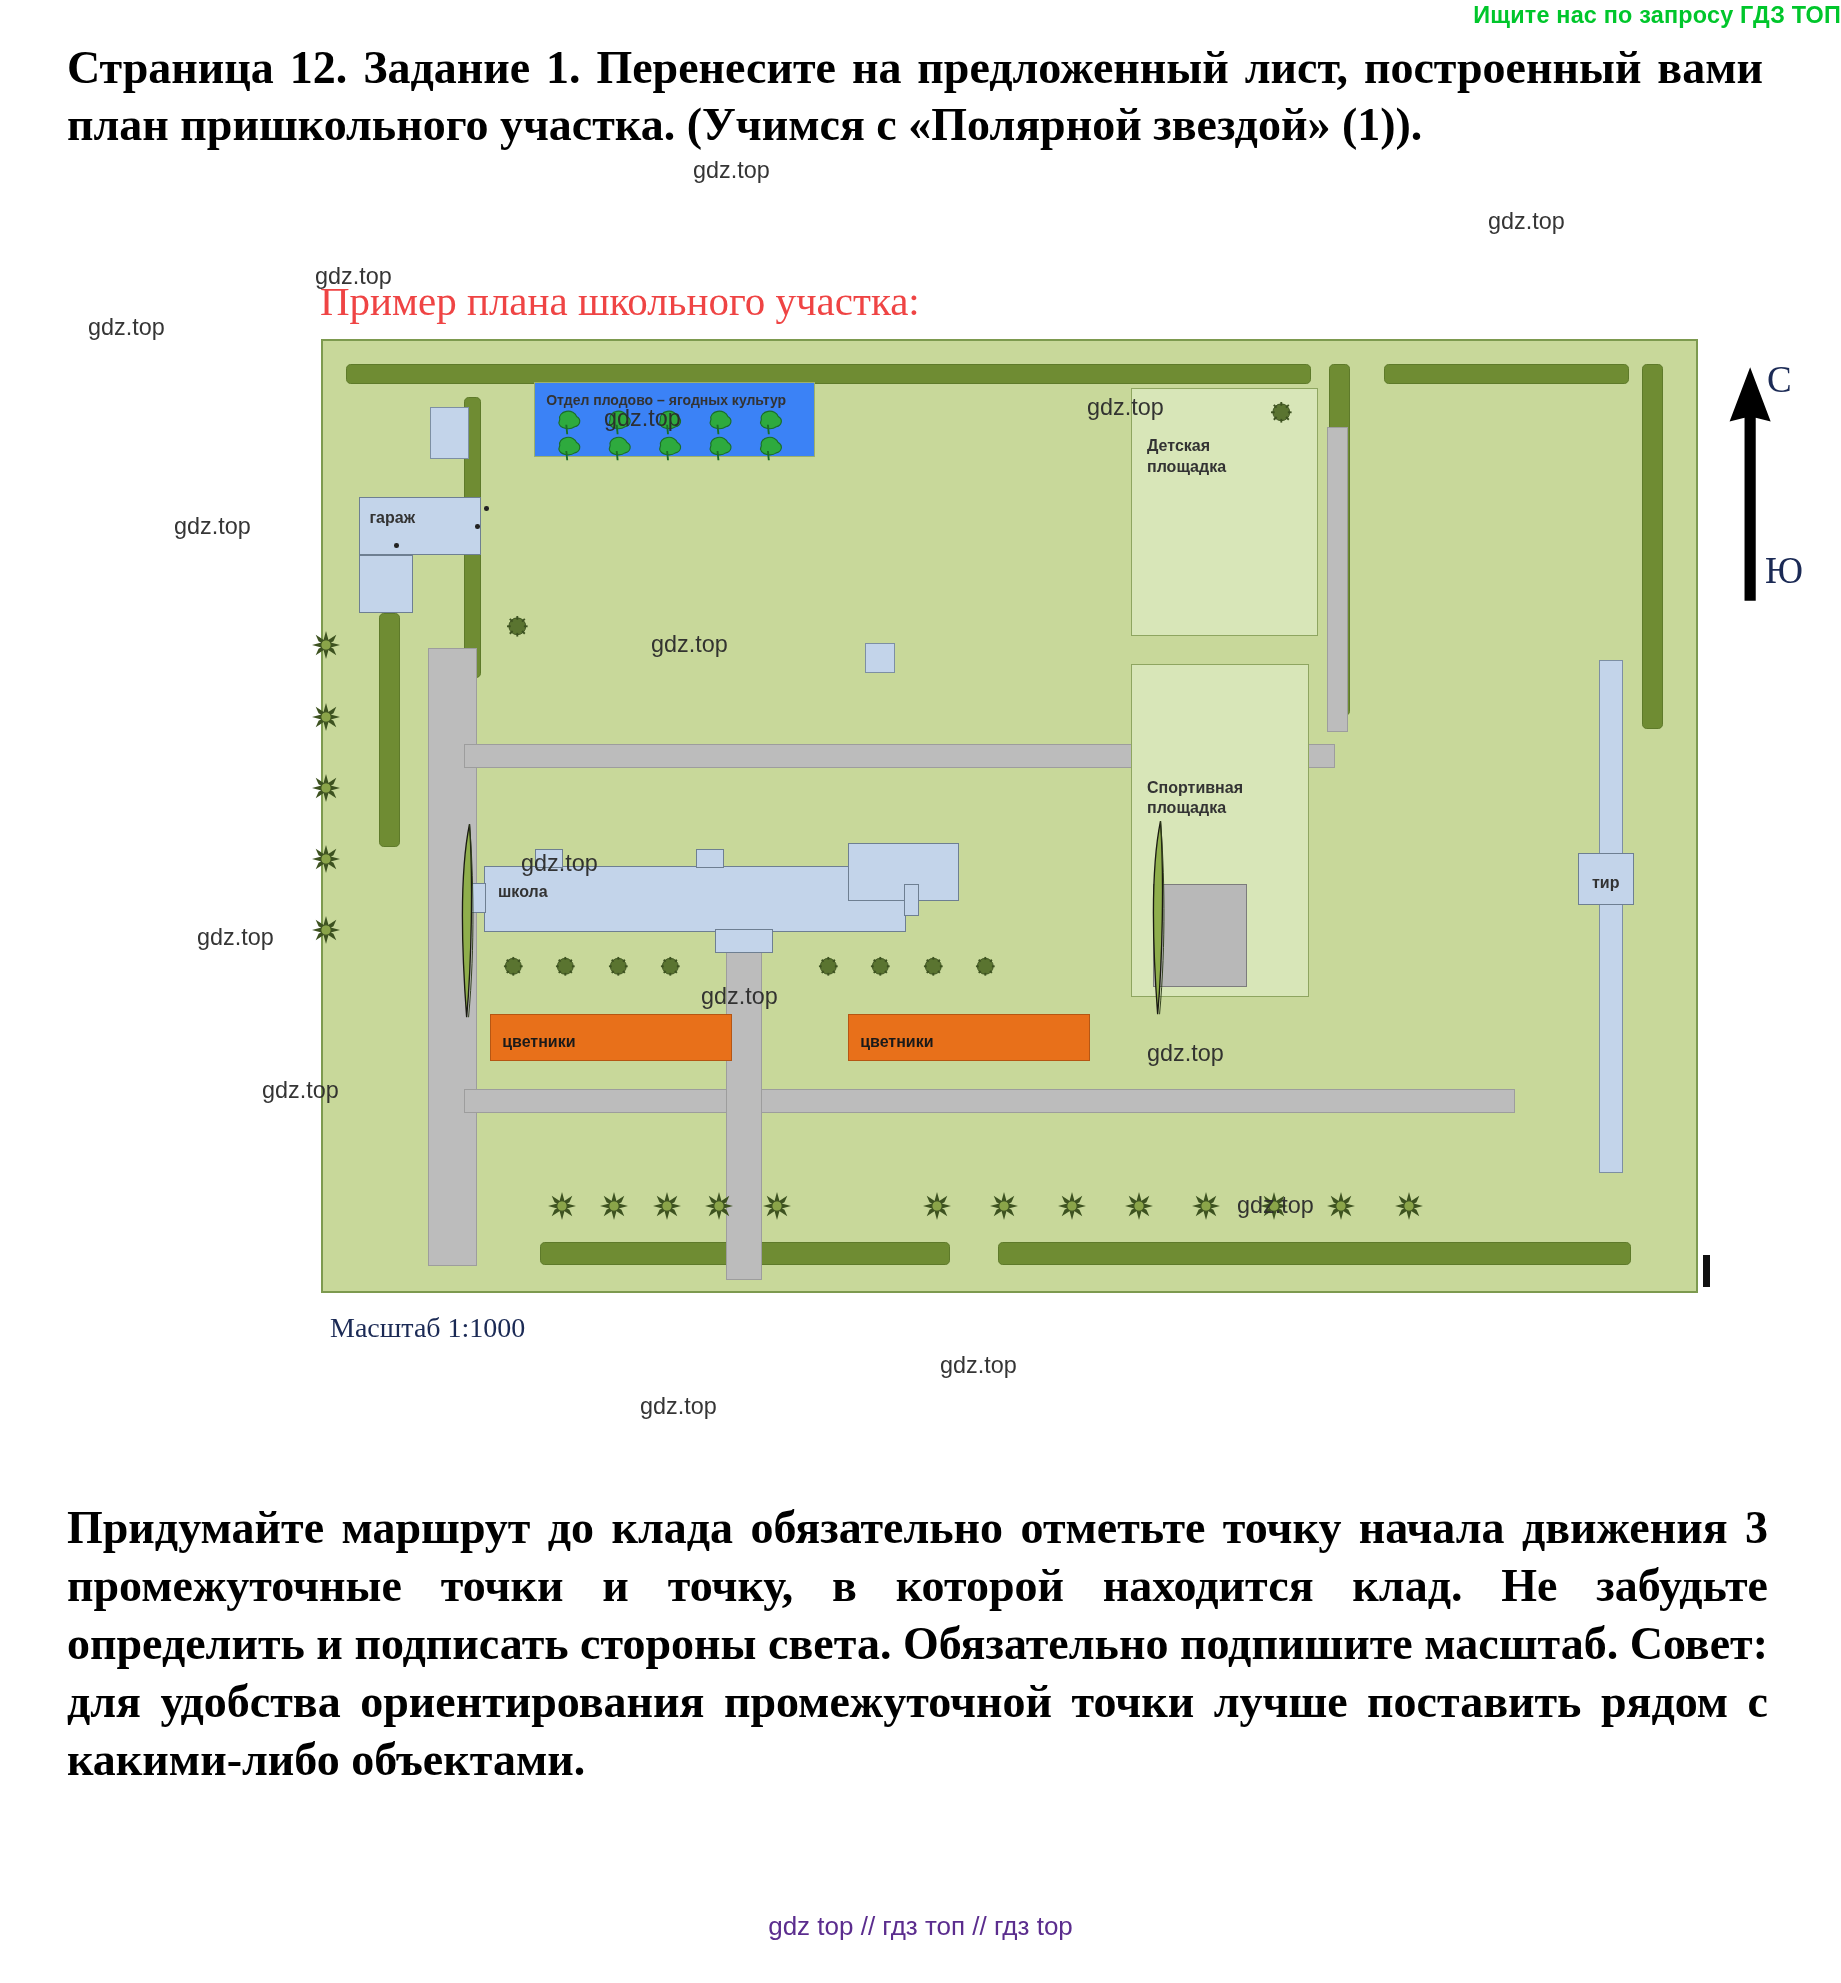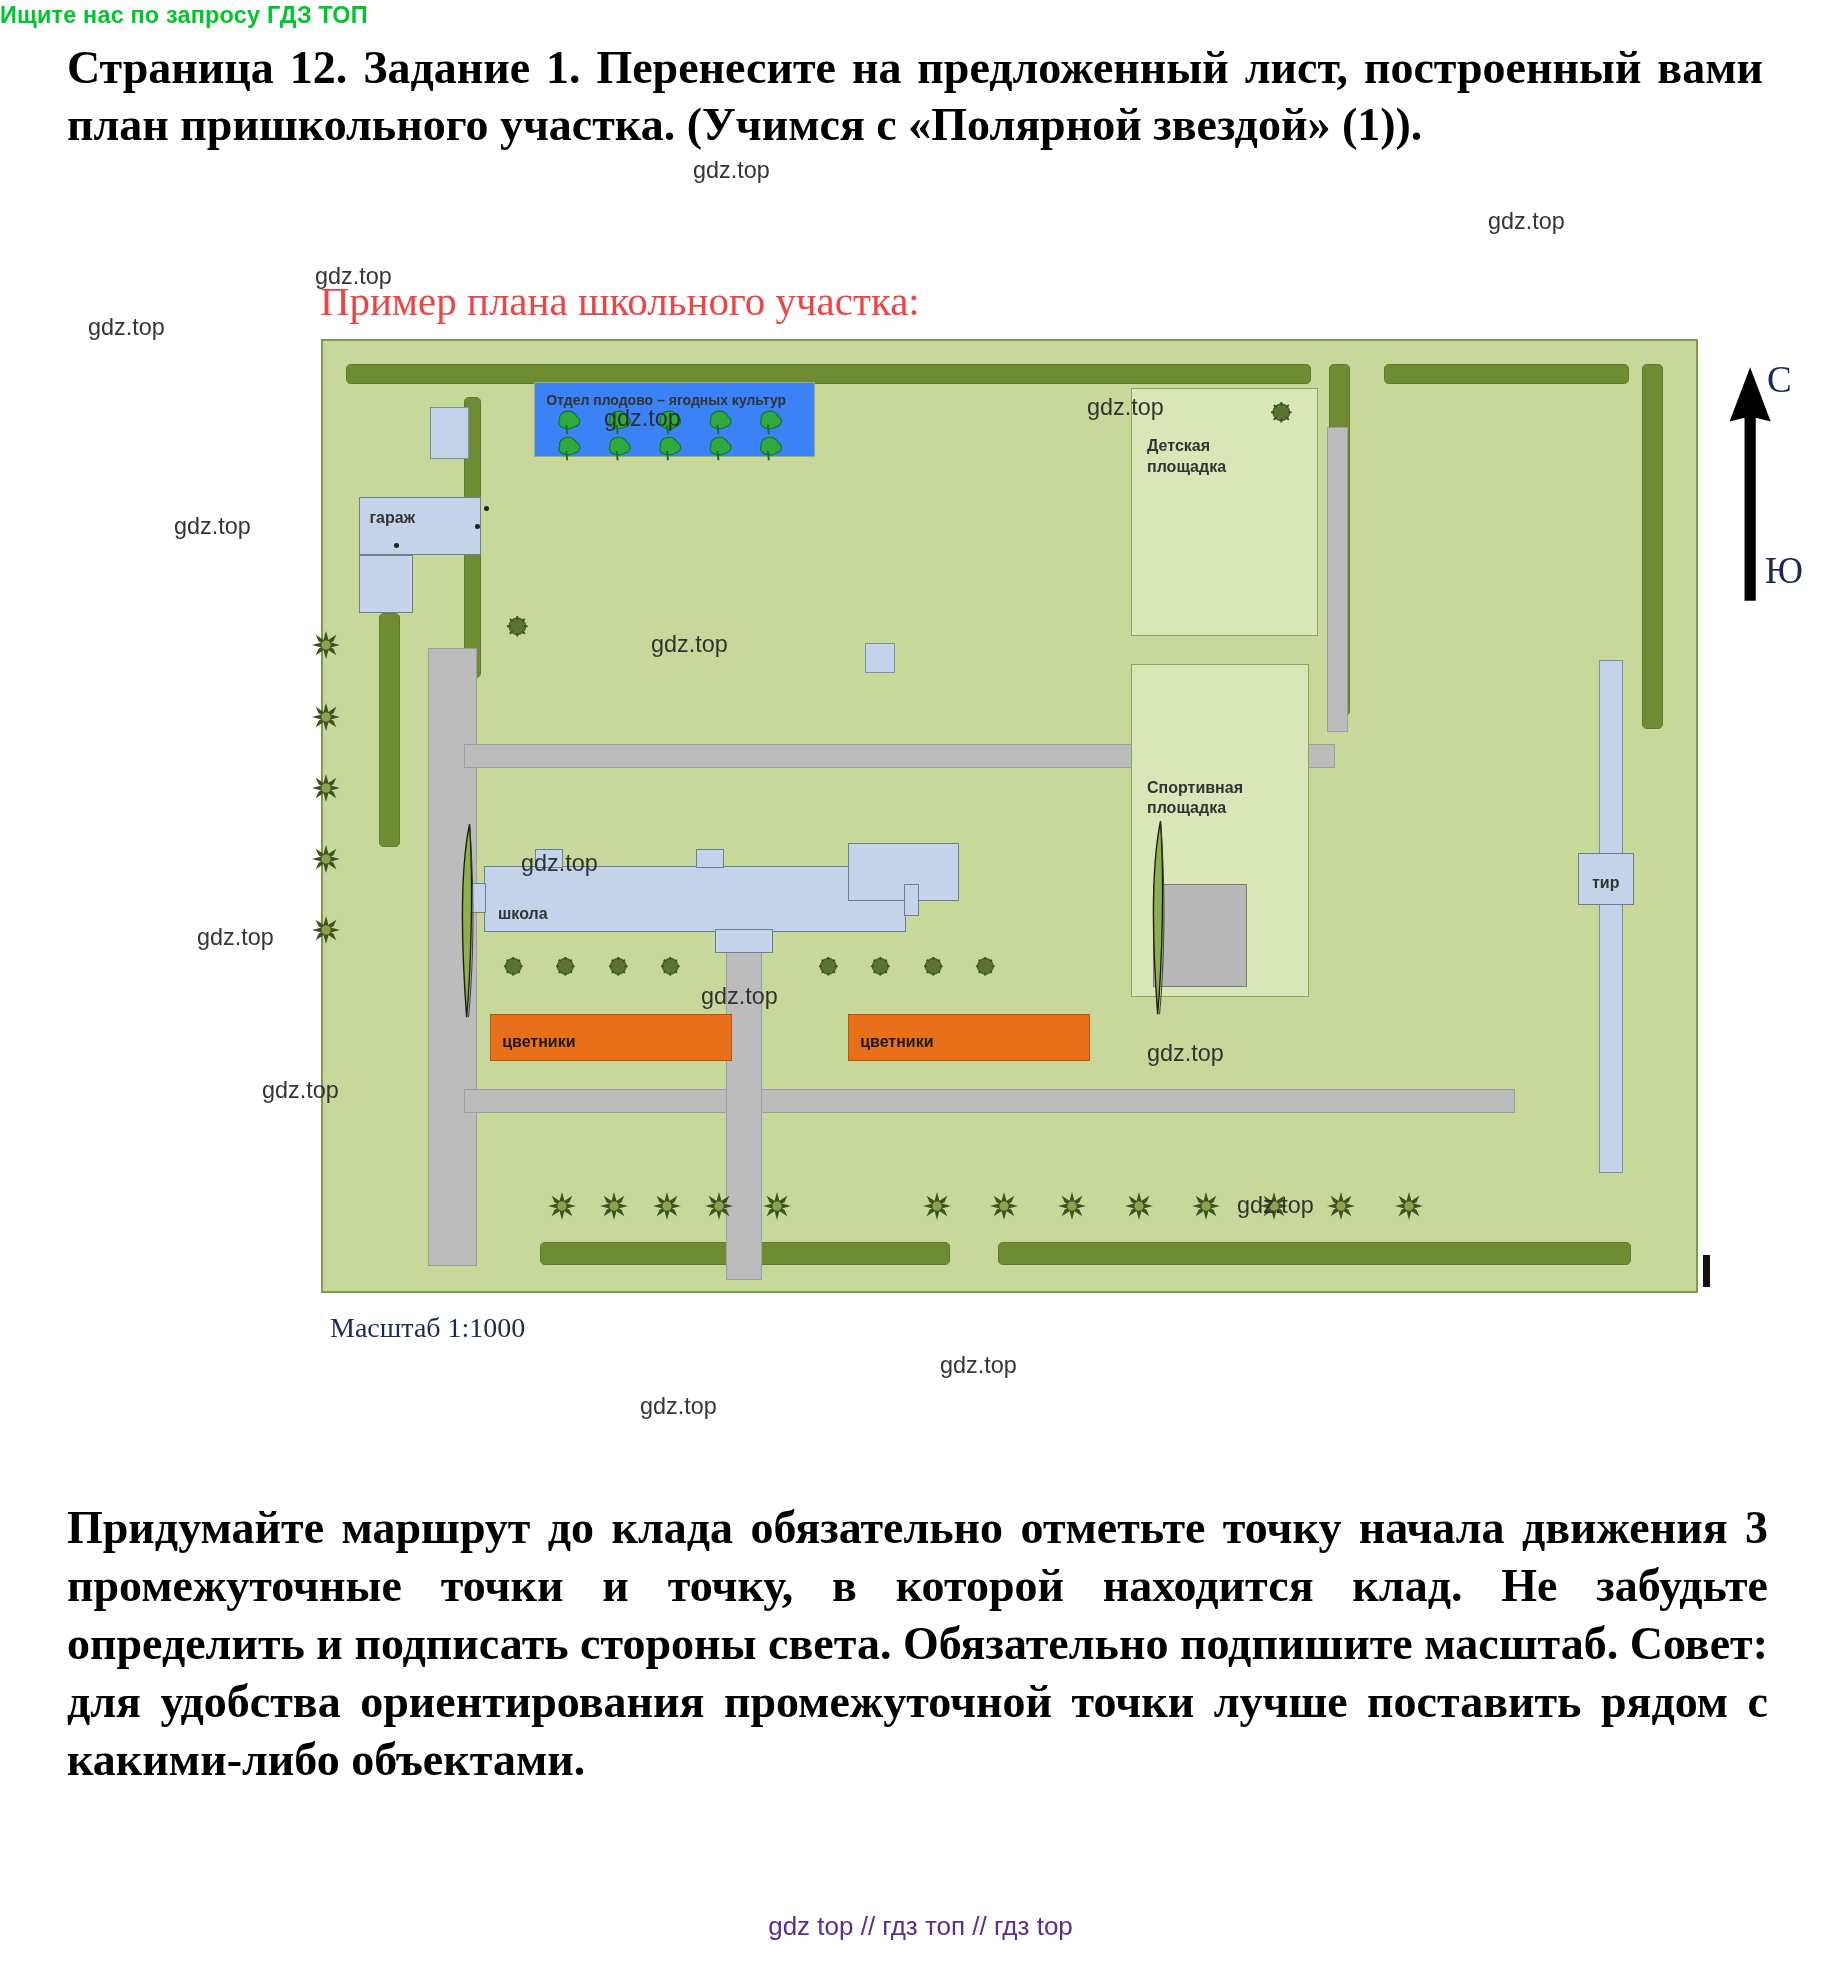--- a/index.html
+++ b/index.html
@@ -8,21 +8,21 @@
     font-family:"Liberation Serif", serif;
     position:relative;overflow:hidden;
   }
   .wm{
     position:absolute;color:#6b6b6b;font-family:"Liberation Sans",sans-serif;
     font-size:23.4px;white-space:nowrap;opacity:.95;pointer-events:none;
   }
   .wm-dark{color:#2b2b2b;text-align:right;}
   
   #promo{
-    position:absolute;top:1.9px;left:0;width:1841px;text-align:left;
+    position:absolute;top:1.9px;left:0;width:1841px;text-align:right;
     font-family:"Liberation Sans",sans-serif;font-size:23.4px;font-weight:600;
     color:#00c62b;letter-spacing:0.2px;
   }
   
   #task-heading{
     position:absolute;left:67px;top:39px;width:1696px;
     font-size:46px;font-weight:bold;line-height:1.24;text-align:justify;
     color:#000;
   }
   #figure-caption{
@@ -219,21 +219,21 @@
     <span class="lbl" style="left:15px;top:131px;">площадка</span>
   </div>
   <div id="sports-inner"></div>
 
   <div class="small-blue" style="left:1276px;top:319px;width:24px;height:513px;"></div>
   <div class="bld" style="left:1255px;top:512px;width:56px;height:52px;">
     <span class="lbl" style="left:13px;top:17px;">тир</span>
   </div>
 
   <div class="bld" style="left:161px;top:525px;width:422px;height:66px;">
-    <span class="lbl" style="left:13px;top:35px;">школа</span>
+    <span class="lbl" style="left:13px;top:13px;">школа</span>
   </div>
   <div class="bld" style="left:525px;top:502px;width:111px;height:58px;"></div>
   <div class="bld" style="left:212px;top:508px;width:28px;height:19px;"></div>
   <div class="bld" style="left:373px;top:508px;width:28px;height:19px;"></div>
   <div class="bld" style="left:148px;top:542px;width:15px;height:30px;"></div>
   <div class="bld" style="left:581px;top:543px;width:15px;height:32px;"></div>
   <div class="bld" style="left:392px;top:588px;width:58px;height:24px;"></div>
 
   <svg class="poplar" style="left:137px;top:483px;height:197px;" viewBox="0 0 20 210" preserveAspectRatio="none">
     <path d="M10 0 C2 40 0 110 7 206 C12 150 14 60 10 0 Z" fill="#8fae4c" stroke="#1a1a12" stroke-width="1.4"></path>

